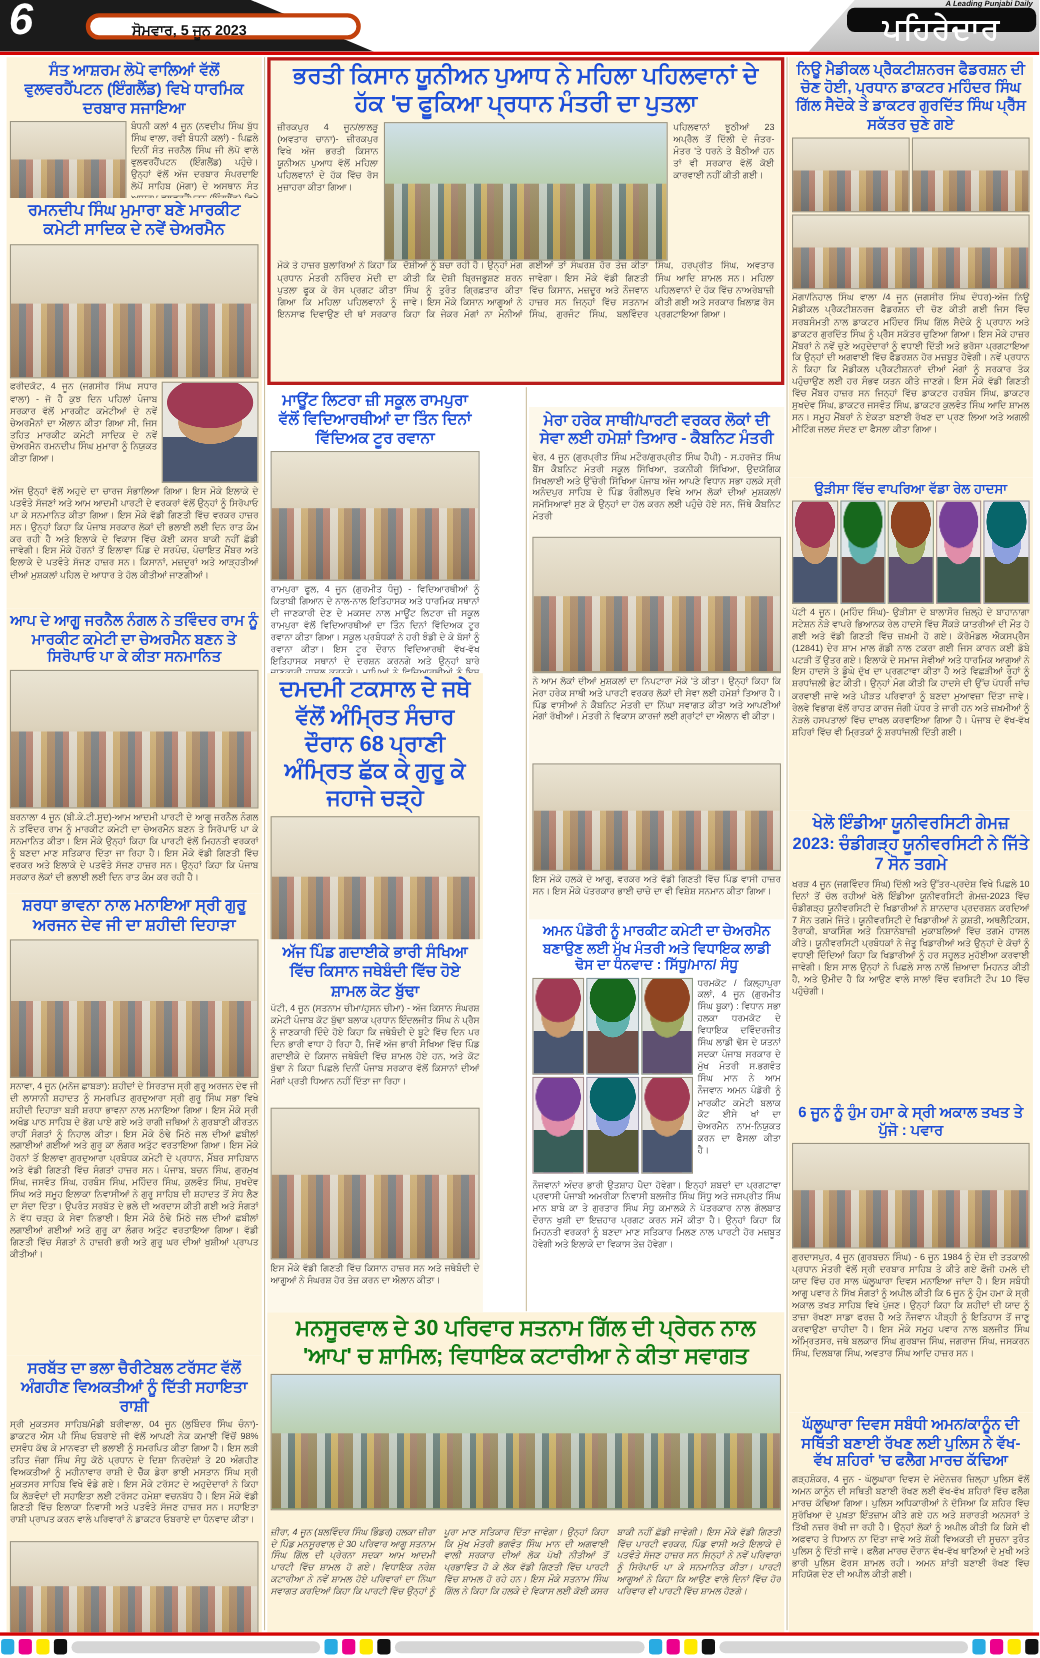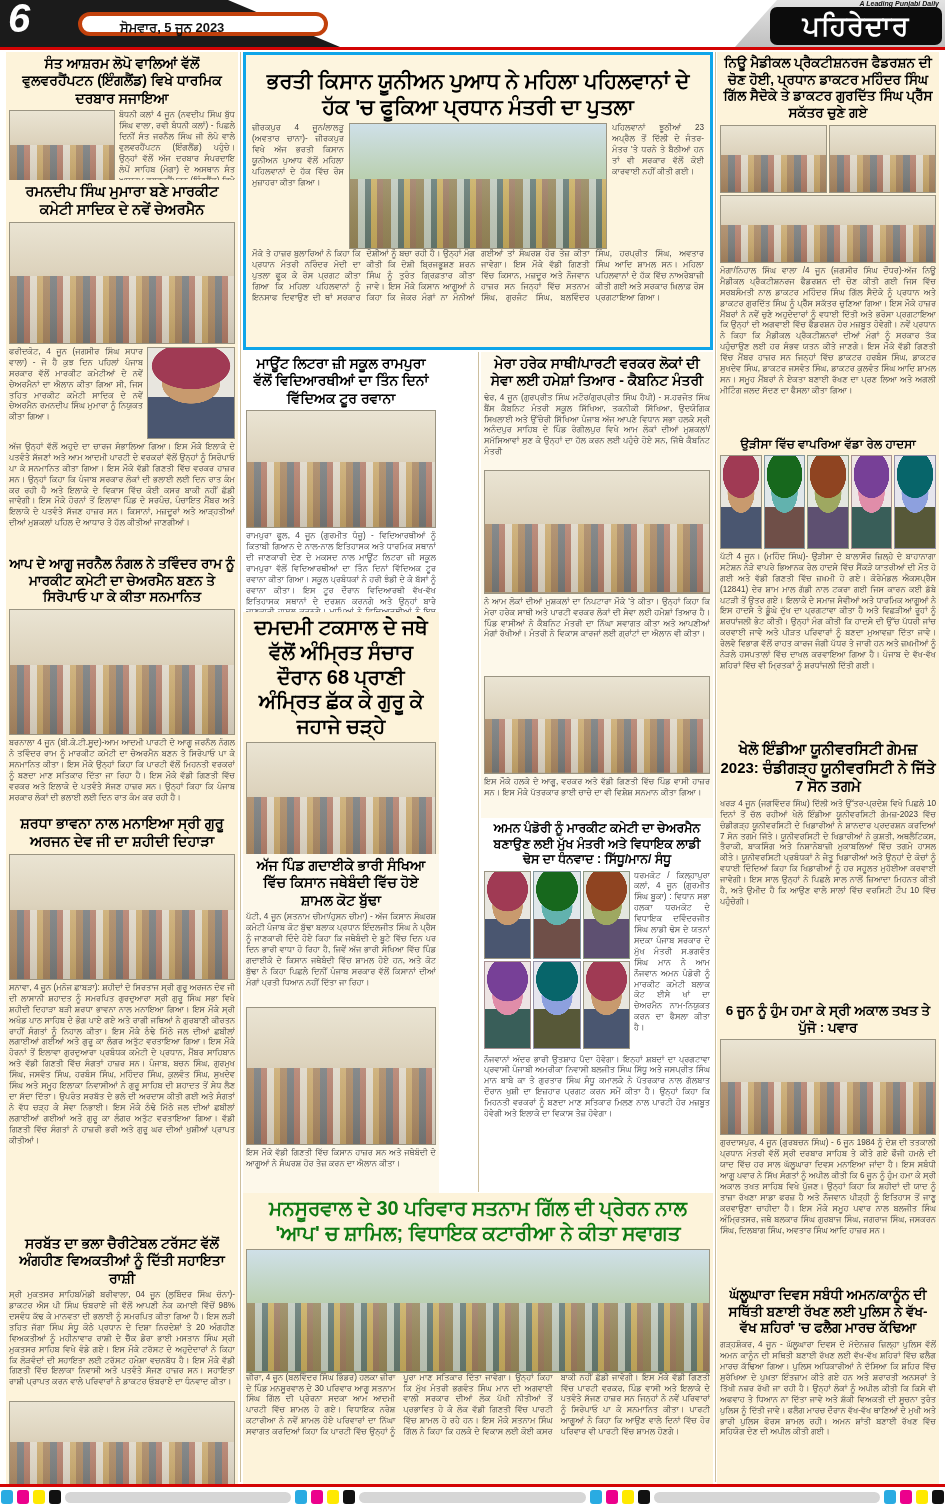--- a/index.html
+++ b/index.html
@@ -7,33 +7,33 @@
         font-family:"Liberation Sans","DejaVu Sans",sans-serif;}
   
   .header{position:absolute;left:0;top:0;width:945px;height:47px;}
   .band-black{position:absolute;left:0;top:0;width:340px;height:47px;background:#1b1b1b;
               clip-path:polygon(0 0,228px 0,340px 100%,0 100%);}
   .band-gray{position:absolute;right:0;top:0;width:210px;height:47px;background:linear-gradient(180deg,#e3e3e3,#bfbfbf);
              clip-path:polygon(42px 0,100% 0,100% 100%,0 100%);}
   .pagenum{position:absolute;left:8px;top:-4px;color:#ffffff;font-size:40px;font-weight:bold;font-style:italic;}
   .datepill{position:absolute;left:78px;top:12px;width:250px;height:24px;background:#ffffff;border:4px solid #c2410c;
             border-radius:13px;font-size:13px;font-weight:bold;color:#111;line-height:24px;padding-left:38px;box-sizing:border-box;}
-  .masthead{position:absolute;right:3px;top:7px;width:172px;height:38px;background:#0c0c0c;border-radius:7px;
+  .masthead{position:absolute;right:3px;top:7px;width:172px;height:22px;background:#0c0c0c;border-radius:7px;
             color:#fff;font-size:27px;font-weight:bold;text-align:center;line-height:38px;letter-spacing:1px;}
   .tagline{position:absolute;right:6px;top:0px;font-size:7px;font-style:italic;font-weight:bold;color:#111;}
   .rule-top{position:absolute;left:0;top:47px;width:945px;height:3px;background:#d40404;}
   .rule-bottom{position:absolute;left:0;top:1484px;width:945px;height:3px;background:#d40404;}
   
   .vsep{position:absolute;top:52px;height:1430px;width:1px;background:#cdbf9e;}
   .col{position:absolute;box-sizing:border-box;}
   .article{position:absolute;left:0;right:0;box-sizing:border-box;overflow:hidden;padding:2px 3px;}
   .cream{background:#fdf3da;}
   .creamlite{background:#fdf8ea;}
   .white{background:#ffffff;}
-  .hl{font-weight:bold;color:#000000;text-align:center;line-height:1.24;margin:1px 0 3px 0;}
+  .hl{font-weight:bold;color:#1d4ed8;text-align:center;line-height:1.24;margin:1px 0 3px 0;}
   .hl-green{color:#0e7a12;}
   .body{font-size:8.2px;line-height:1.33;text-align:justify;color:#3a3a3a;overflow:hidden;}
   
   .photo{border:1px solid #9a9482;box-sizing:border-box;
     background-image:
       repeating-linear-gradient(90deg, rgba(141,92,52,.50) 0 7px, rgba(52,70,96,.50) 7px 14px,
         rgba(152,62,54,.45) 14px 20px, rgba(233,230,224,.55) 20px 27px, rgba(196,146,60,.45) 27px 33px),
       linear-gradient(180deg,#eae4d3 0%,#ddd3bd 40%,#c5b89c 75%,#a99b7f 100%);
     background-size:100% 56%,100% 100%;
     background-position:bottom,top;background-repeat:no-repeat,no-repeat;}
@@ -48,25 +48,25 @@
       linear-gradient(180deg,#e8e6df 0 55%, #4a5670 55% 100%);}
   .ports{display:flex;gap:2px;}
   .ports .portrait{flex:1;}
   .ports .portrait:nth-child(2){filter:hue-rotate(140deg);}
   .ports .portrait:nth-child(3){filter:hue-rotate(40deg);}
   .ports .portrait:nth-child(4){filter:hue-rotate(-60deg);}
   .ports .portrait:nth-child(5){filter:hue-rotate(200deg);}
   .collage{display:grid;grid-template-columns:1fr 1fr;grid-template-rows:1fr 1fr;gap:2px;}
   .collage .photo:nth-child(3){grid-column:1 / span 2;}
   
-  .mainbox{position:absolute;left:243px;top:52px;width:470px;height:298px;border:3px solid #0ea5e9;
-           background:#fdf5df;box-sizing:border-box;padding:12px 6px;overflow:hidden;}
+  .mainbox{position:absolute;left:243px;top:52px;width:470px;height:298px;border:3px solid #b91c1c;
+           background:#fdf5df;box-sizing:border-box;padding:0 6px;overflow:hidden;}
   .mainrow{display:flex;gap:5px;margin-top:2px;}
   .cols4{column-count:4;column-gap:6px;margin-top:0;}
-  .cols3{column-count:3;column-gap:8px;margin-top:0;}
+  .cols3{column-count:3;column-gap:8px;margin-top:15px;font-style:italic;}
   
   .printstrip{position:absolute;left:0;top:1489px;width:945px;height:16px;display:flex;align-items:center;gap:4px;padding:0 1px;box-sizing:border-box;}
   .chip{width:12px;height:14px;border-radius:3px;flex:0 0 auto;}
   .graybar{height:11px;border-radius:7px;background:#d6d6d6;flex:1 1 auto;}
   .flexrow{display:flex;gap:4px;}
 </style>
 </head>
 <body>
 
 <div class="page">
@@ -149,21 +149,21 @@
     </div>
 
     <div class="article creamlite" style="top:502px;height:339px">
       <div class="hl" style="font-size:14px">ਅੱਜ ਪਿੰਡ ਗਦਾਈਕੇ ਭਾਰੀ ਸੰਖਿਆ ਵਿੱਚ ਕਿਸਾਨ ਜਥੇਬੰਦੀ ਵਿੱਚ ਹੋਏ ਸ਼ਾਮਲ ਕੋਟ ਬੁੱਢਾ</div>
       <div class="body" style="height:92px">ਪੱਟੀ, 4 ਜੂਨ (ਸਤਨਾਮ ਚੀਮਾ/ਹੁਸਨ ਚੀਮਾ) - ਅੱਜ ਕਿਸਾਨ ਸੰਘਰਸ਼ ਕਮੇਟੀ ਪੰਜਾਬ ਕੋਟ ਬੁੱਢਾ ਬਲਾਕ ਪ੍ਰਧਾਨ ਇੰਦਲਜੀਤ ਸਿੰਘ ਨੇ ਪ੍ਰੈਸ ਨੂੰ ਜਾਣਕਾਰੀ ਦਿੰਦੇ ਹੋਏ ਕਿਹਾ ਕਿ ਜਥੇਬੰਦੀ ਦੇ ਬੂਟੇ ਵਿੱਚ ਦਿਨ ਪਰ ਦਿਨ ਭਾਰੀ ਵਾਧਾ ਹੋ ਰਿਹਾ ਹੈ, ਜਿਵੇਂ ਅੱਜ ਭਾਰੀ ਸੰਖਿਆ ਵਿੱਚ ਪਿੰਡ ਗਦਾਈਕੇ ਦੇ ਕਿਸਾਨ ਜਥੇਬੰਦੀ ਵਿੱਚ ਸ਼ਾਮਲ ਹੋਏ ਹਨ, ਅਤੇ ਕੋਟ ਬੁੱਢਾ ਨੇ ਕਿਹਾ ਪਿਛਲੇ ਦਿਨੀਂ ਪੰਜਾਬ ਸਰਕਾਰ ਵੱਲੋਂ ਕਿਸਾਨਾਂ ਦੀਆਂ ਮੰਗਾਂ ਪ੍ਰਤੀ ਧਿਆਨ ਨਹੀਂ ਦਿੱਤਾ ਜਾ ਰਿਹਾ।</div>
       <div class="photo" style="height:138px;margin-top:3px"></div>
       <div class="body" style="height:52px;margin-top:3px">ਇਸ ਮੌਕੇ ਵੱਡੀ ਗਿਣਤੀ ਵਿੱਚ ਕਿਸਾਨ ਹਾਜ਼ਰ ਸਨ ਅਤੇ ਜਥੇਬੰਦੀ ਦੇ ਆਗੂਆਂ ਨੇ ਸੰਘਰਸ਼ ਹੋਰ ਤੇਜ਼ ਕਰਨ ਦਾ ਐਲਾਨ ਕੀਤਾ।</div>
     </div>
   </div>
 
-  <div class="col" style="left:481px;top:352px;width:232px;height:664px">
+  <div class="col" style="left:481px;top:370px;width:232px;height:664px">
 
     <div class="article creamlite" style="top:0;height:466px">
       <div class="hl" style="font-size:14px">ਮੇਰਾ ਹਰੇਕ ਸਾਥੀ/ਪਾਰਟੀ ਵਰਕਰ ਲੋਕਾਂ ਦੀ ਸੇਵਾ ਲਈ ਹਮੇਸ਼ਾਂ ਤਿਆਰ - ਕੈਬਨਿਟ ਮੰਤਰੀ</div>
       <div class="body" style="height:74px">ਢੇਰ, 4 ਜੂਨ (ਗੁਰਪ੍ਰੀਤ ਸਿੰਘ ਮਟੌਰ/ਗੁਰਪ੍ਰੀਤ ਸਿੰਘ ਹੈਪੀ) - ਸ.ਹਰਜੋਤ ਸਿੰਘ ਬੈਂਸ ਕੈਬਨਿਟ ਮੰਤਰੀ ਸਕੂਲ ਸਿੱਖਿਆ, ਤਕਨੀਕੀ ਸਿੱਖਿਆ, ਉਦਯੋਗਿਕ ਸਿਖਲਾਈ ਅਤੇ ਉੱਚੇਰੀ ਸਿੱਖਿਆ ਪੰਜਾਬ ਅੱਜ ਆਪਣੇ ਵਿਧਾਨ ਸਭਾ ਹਲਕੇ ਸ੍ਰੀ ਅਨੰਦਪੁਰ ਸਾਹਿਬ ਦੇ ਪਿੰਡ ਰੰਗੀਲਪੁਰ ਵਿਖੇ ਆਮ ਲੋਕਾਂ ਦੀਆਂ ਮੁਸ਼ਕਲਾਂ/ਸਮੱਸਿਆਵਾਂ ਸੁਣ ਕੇ ਉਨ੍ਹਾਂ ਦਾ ਹੱਲ ਕਰਨ ਲਈ ਪਹੁੰਚੇ ਹੋਏ ਸਨ, ਜਿੱਥੇ ਕੈਬਨਿਟ ਮੰਤਰੀ</div>
       <div class="photo" style="height:124px;margin-top:3px"></div>
       <div class="body" style="height:76px;margin-top:3px">ਨੇ ਆਮ ਲੋਕਾਂ ਦੀਆਂ ਮੁਸ਼ਕਲਾਂ ਦਾ ਨਿਪਟਾਰਾ ਮੌਕੇ 'ਤੇ ਕੀਤਾ। ਉਨ੍ਹਾਂ ਕਿਹਾ ਕਿ ਮੇਰਾ ਹਰੇਕ ਸਾਥੀ ਅਤੇ ਪਾਰਟੀ ਵਰਕਰ ਲੋਕਾਂ ਦੀ ਸੇਵਾ ਲਈ ਹਮੇਸ਼ਾਂ ਤਿਆਰ ਹੈ। ਪਿੰਡ ਵਾਸੀਆਂ ਨੇ ਕੈਬਨਿਟ ਮੰਤਰੀ ਦਾ ਨਿੱਘਾ ਸਵਾਗਤ ਕੀਤਾ ਅਤੇ ਆਪਣੀਆਂ ਮੰਗਾਂ ਰੱਖੀਆਂ। ਮੰਤਰੀ ਨੇ ਵਿਕਾਸ ਕਾਰਜਾਂ ਲਈ ਗ੍ਰਾਂਟਾਂ ਦਾ ਐਲਾਨ ਵੀ ਕੀਤਾ।</div>
       <div class="photo" style="height:98px;margin-top:3px"></div>
       <div class="body" style="height:34px;margin-top:3px">ਇਸ ਮੌਕੇ ਹਲਕੇ ਦੇ ਆਗੂ, ਵਰਕਰ ਅਤੇ ਵੱਡੀ ਗਿਣਤੀ ਵਿੱਚ ਪਿੰਡ ਵਾਸੀ ਹਾਜ਼ਰ ਸਨ। ਇਸ ਮੌਕੇ ਪੱਤਰਕਾਰ ਭਾਈ ਚਾਚੇ ਦਾ ਵੀ ਵਿਸ਼ੇਸ਼ ਸਨਮਾਨ ਕੀਤਾ ਗਿਆ।</div>
     </div>
 

